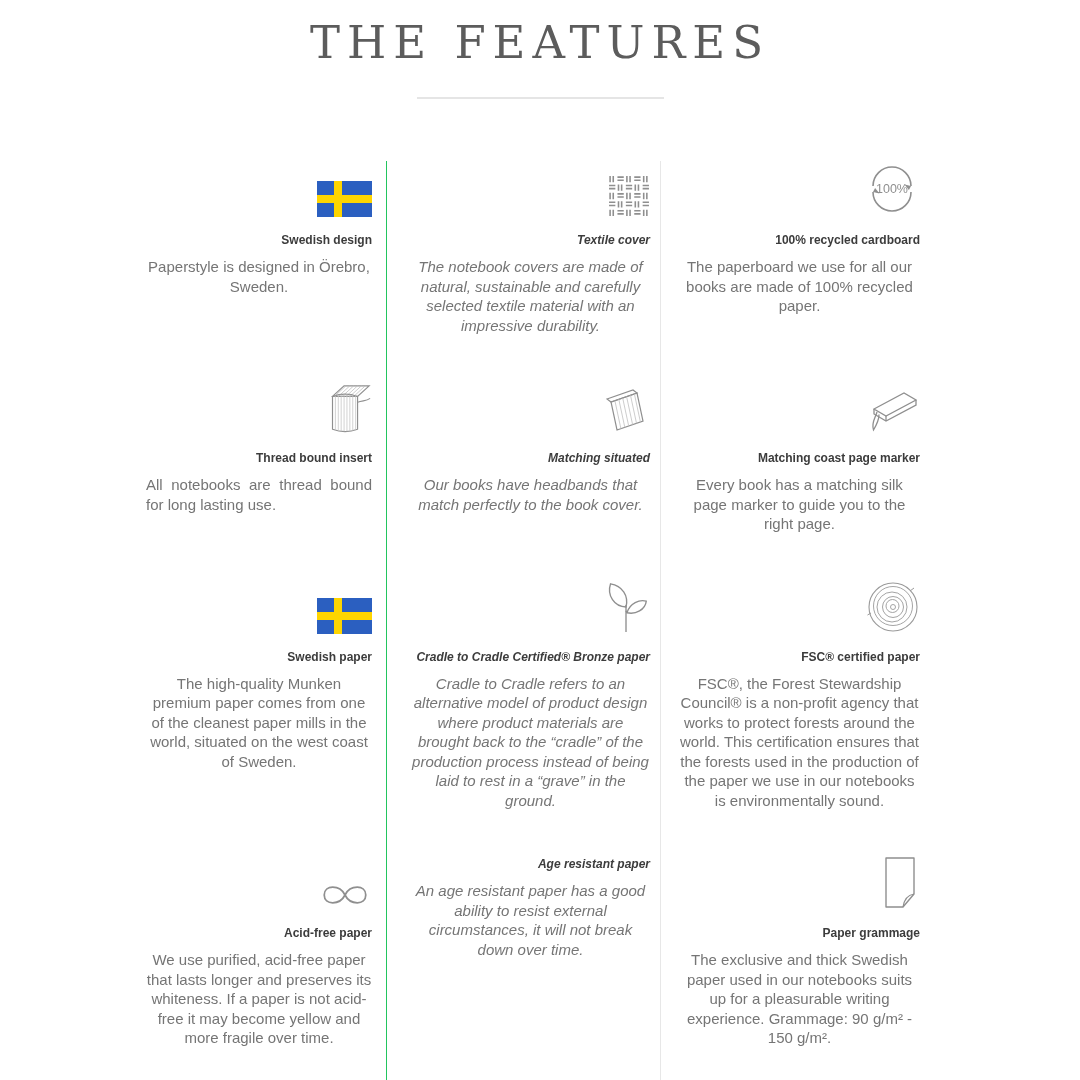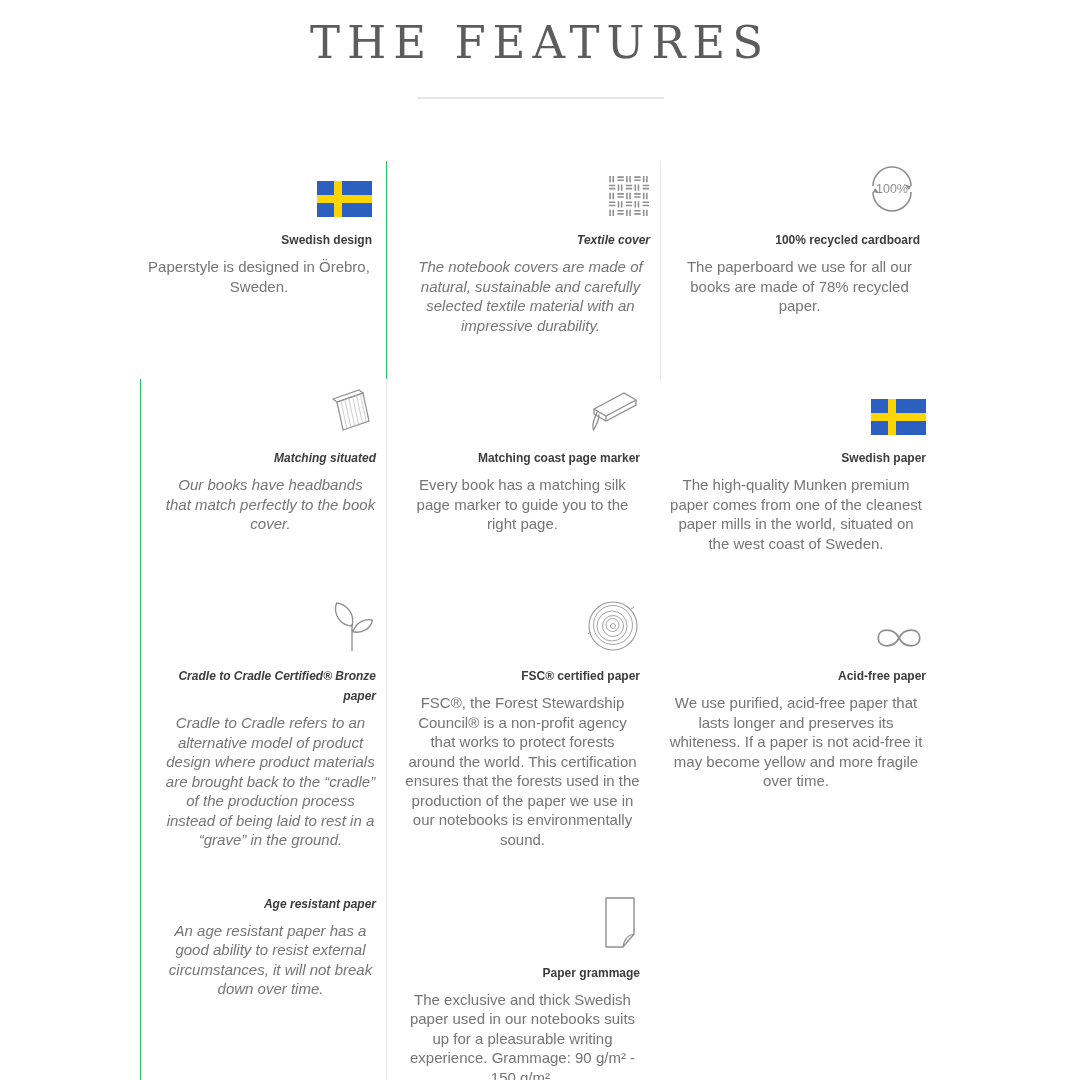--- a/index.html
+++ b/index.html
@@ -70,23 +70,36 @@
       <div class="icon-box">
         <svg width="56" height="56" viewBox="0 0 56 56">
           <path d="M9 25 A19 19 0 0 1 47 25" stroke="#8f8f8f" stroke-width="1.6" fill="none"></path>
           <path d="M47 31 A19 19 0 0 1 9 31" stroke="#8f8f8f" stroke-width="1.6" fill="none"></path>
           <path d="M47 25 l-6.5 -1.4 l4.4 5.4 z" fill="#8f8f8f"></path>
           <path d="M9 31 l6.5 1.4 l-4.4 -5.4 z" fill="#8f8f8f"></path>
           <text class="svg-label" x="28" y="32" text-anchor="middle" font-size="12.5" fill="#8f8f8f">100%</text>
         </svg>
       </div>
       <h3 class="f-title">100% recycled cardboard</h3>
-      <p class="f-body">The paperboard we use for all our books are made of 78% recycled paper.</p>
+      <p class="f-body">The paperboard we use for all our books are made of 100% recycled paper.</p>
     </div>
 
+    <div class="cell c1 justify">
+      <div class="icon-box">
+        <svg width="52" height="54" viewBox="0 0 52 56">
+          <path d="M12 16 L24 5 L50 5 L38 16 Z" stroke="#8f8f8f" stroke-width="1.2" fill="none"></path>
+          <path d="M14 16L26 5M18 16L30 5M22 16L34 5M26 16L38 5M30 16L42 5M34 16L46 5" stroke="#bdbdbd" stroke-width="0.8" fill="none"></path>
+          <path d="M12 16 C20 13 30 13 38 16 V50 C30 53 20 53 12 50 Z" stroke="#8f8f8f" stroke-width="1.2" fill="none"></path>
+          <path d="M15 15.2V51M18 14.4V51.6M21 14V52M24 13.8V52.2M27 13.8V52.2M30 14V52M33 14.4V51.6M36 15V51" stroke="#c4c4c4" stroke-width="0.8" fill="none"></path>
+          <path d="M38 22 C44 20 47 21 51 18" stroke="#8f8f8f" stroke-width="1.2" fill="none"></path>
+        </svg>
+      </div>
+      <h3 class="f-title">Thread bound insert</h3>
+      <p class="f-body">All notebooks are thread bound for long lasting use.</p>
+    </div>
 
     <div class="cell c2">
       <div class="icon-box">
         <svg width="48" height="48" viewBox="0 0 48 48">
           <path d="M5 12 L31 3 L35 6 L9 15 Z" stroke="#8f8f8f" stroke-width="1.2" fill="none"></path>
           <path d="M9 15 L35 6 L41 34 L15 43 Z" stroke="#8f8f8f" stroke-width="1.2" fill="none"></path>
           <path d="M12.9 13.7L18.9 41.7M16.8 12.3L22.8 40.3M20.7 11L26.7 39M24.6 9.6L30.6 37.6M28.5 8.3L34.5 36.3M32.4 6.9L38.4 34.9" stroke="#c0c0c0" stroke-width="0.8" fill="none"></path>
         </svg>
       </div>
       <h3 class="f-title">Matching situated</h3>

